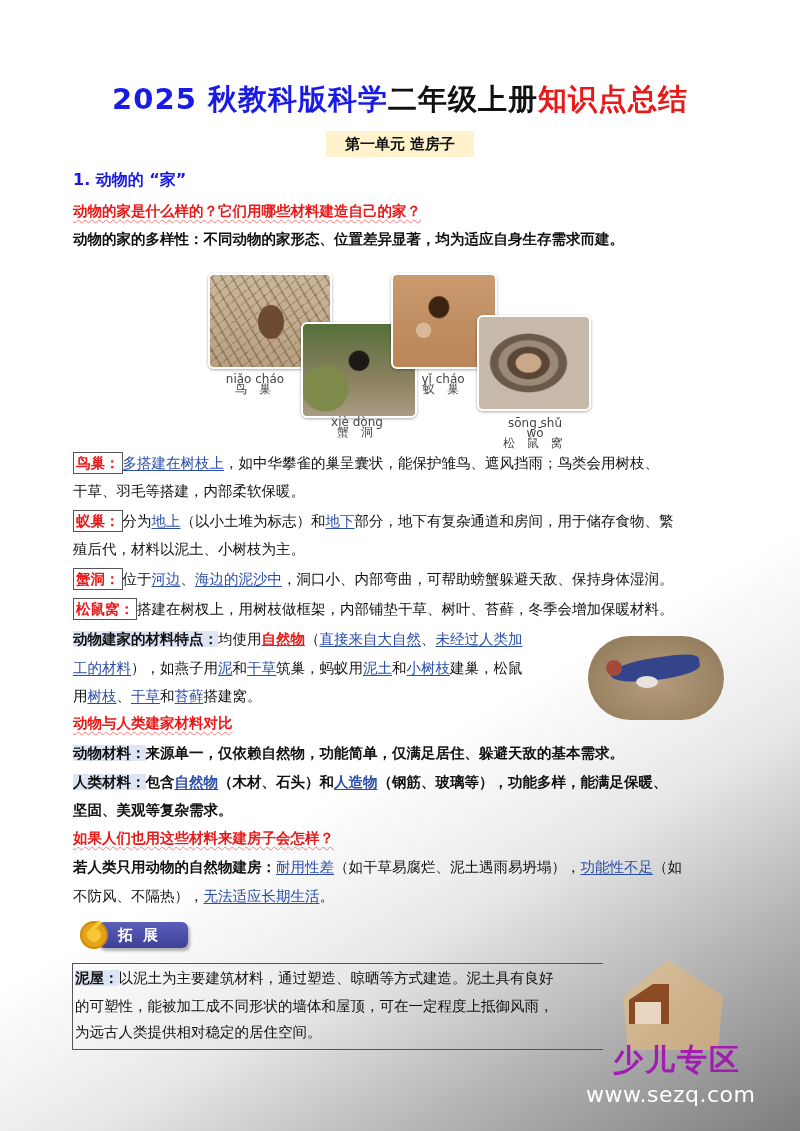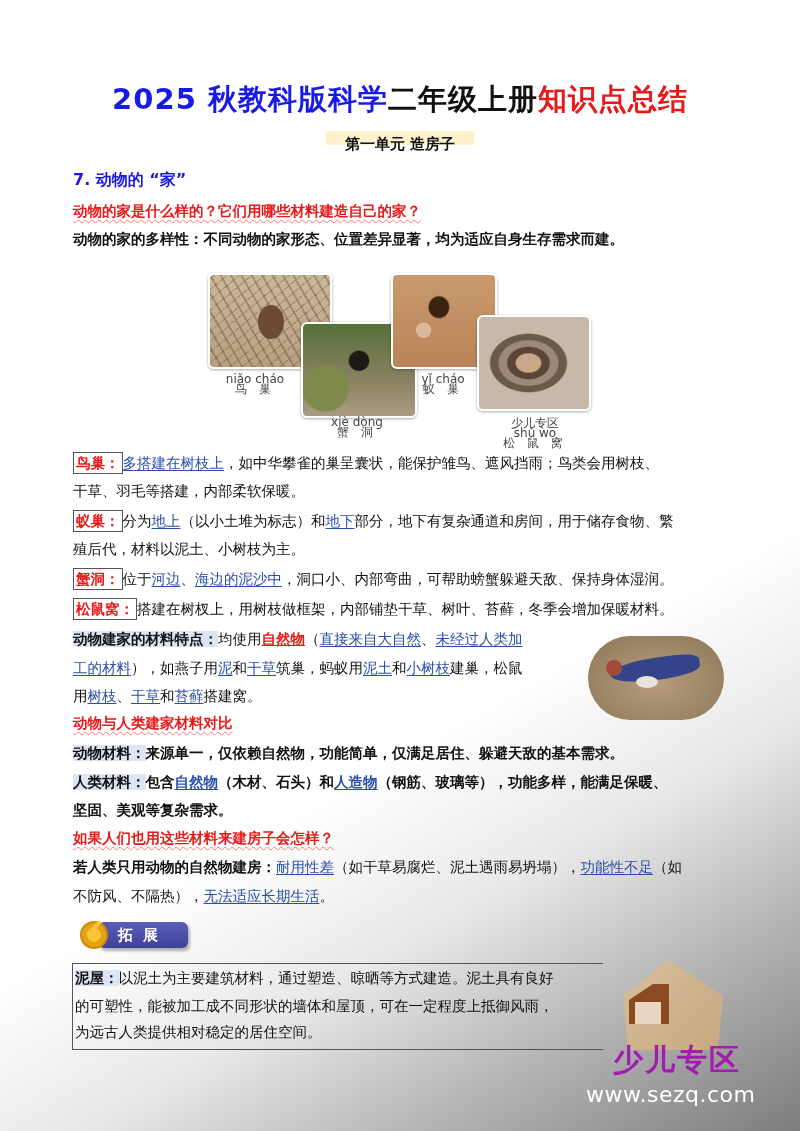--- a/index.html
+++ b/index.html
@@ -17,21 +17,21 @@
     .content { position: absolute; left: 0; top: 0; width: 800px; height: 1131px; z-index: 1; }
     .title {
       position: absolute; top: 80px; left: 0; width: 800px; text-align: center;
       font-family: "DejaVu Sans", "Liberation Sans", sans-serif;
       font-weight: bold; font-size: 29px; letter-spacing: 1px;
     }
     .title .t-blue { color: #1a1ae6; }
     .title .t-black { color: #111; }
     .title .t-red { color: #e81919; }
     .unit {
-      position: absolute; top: 131px; left: 326px; width: 148px; height: 14px;
+      position: absolute; top: 131px; left: 326px; width: 148px; height: 26px;
       background: #fdf2cc; text-align: center; line-height: 26px;
       font-weight: bold; font-size: 15px; font-family: "DejaVu Sans", sans-serif;
     }
     .line { position: absolute; left: 73px; font-size: 14.5px; line-height: 20px; white-space: nowrap; }
     .h1 { color: #1a1ae6; font-weight: bold; font-size: 16px; font-family: "DejaVu Sans", sans-serif; }
     .q { color: #e81919; font-weight: bold; font-family: "DejaVu Sans", sans-serif;
          text-decoration: underline wavy #ff7777; text-underline-offset: 3px; text-decoration-thickness: 1px; }
     .bold { font-weight: bold; font-family: "DejaVu Sans", sans-serif; }
     .lbl { display: inline-block; border: 1px solid #555; color: #e81919; font-weight: bold;
            padding: 0 2px; line-height: 20px; font-family: "DejaVu Sans", sans-serif; }
@@ -67,21 +67,21 @@
 <div class="page-bg"></div>
 
 <div class="content">
 
   <div class="title">
     <span class="t-blue">2025 秋教科版科学</span><span class="t-black">二年级上册</span><span class="t-red">知识点总结</span>
   </div>
 
   <div class="unit">第一单元 造房子</div>
 
-  <div class="line h1" style="top:170px;">7. 动物的 “家”</div>
+  <div class="line h1" style="top:170px;">1. 动物的 “家”</div>
 
   <div class="line" style="top:201px;">
     <span class="q">动物的家是什么样的？它们用哪些材料建造自己的家？</span>
   </div>
 
   <div class="line" style="top:229px;">
     <span class="bold">动物的家的多样性：</span><span class="bold">不同动物的家形态、位置差异显著，均为适应自身生存需求而建。</span>
   </div>
 
   <div class="photos">
@@ -108,21 +108,21 @@
     </div>
     <div class="cap" style="left:122px;top:147px;width:60px;">
       <span class="py">xiè dòng</span>
       <span class="cn">蟹 洞</span>
     </div>
     <div class="cap" style="left:208px;top:104px;width:60px;">
       <span class="py">yǐ cháo</span>
       <span class="cn">蚁 巢</span>
     </div>
     <div class="cap" style="left:295px;top:148px;width:70px;">
-      <span class="py">少儿专区 shǔ wō</span>
+      <span class="py">sōng shǔ wō</span>
       <span class="cn">松 鼠 窝</span>
     </div>
   </div>
 
   <div class="line" style="top:452px;">
     <span class="lbl">鸟巢：</span><span class="u">多搭建在树枝上</span><span>，如中华攀雀的巢呈囊状，能保护雏鸟、遮风挡雨；鸟类会用树枝、</span>
   </div>
   <div class="line" style="top:481px;">干草、羽毛等搭建，内部柔软保暖。</div>
 
   <div class="line" style="top:510px;">

